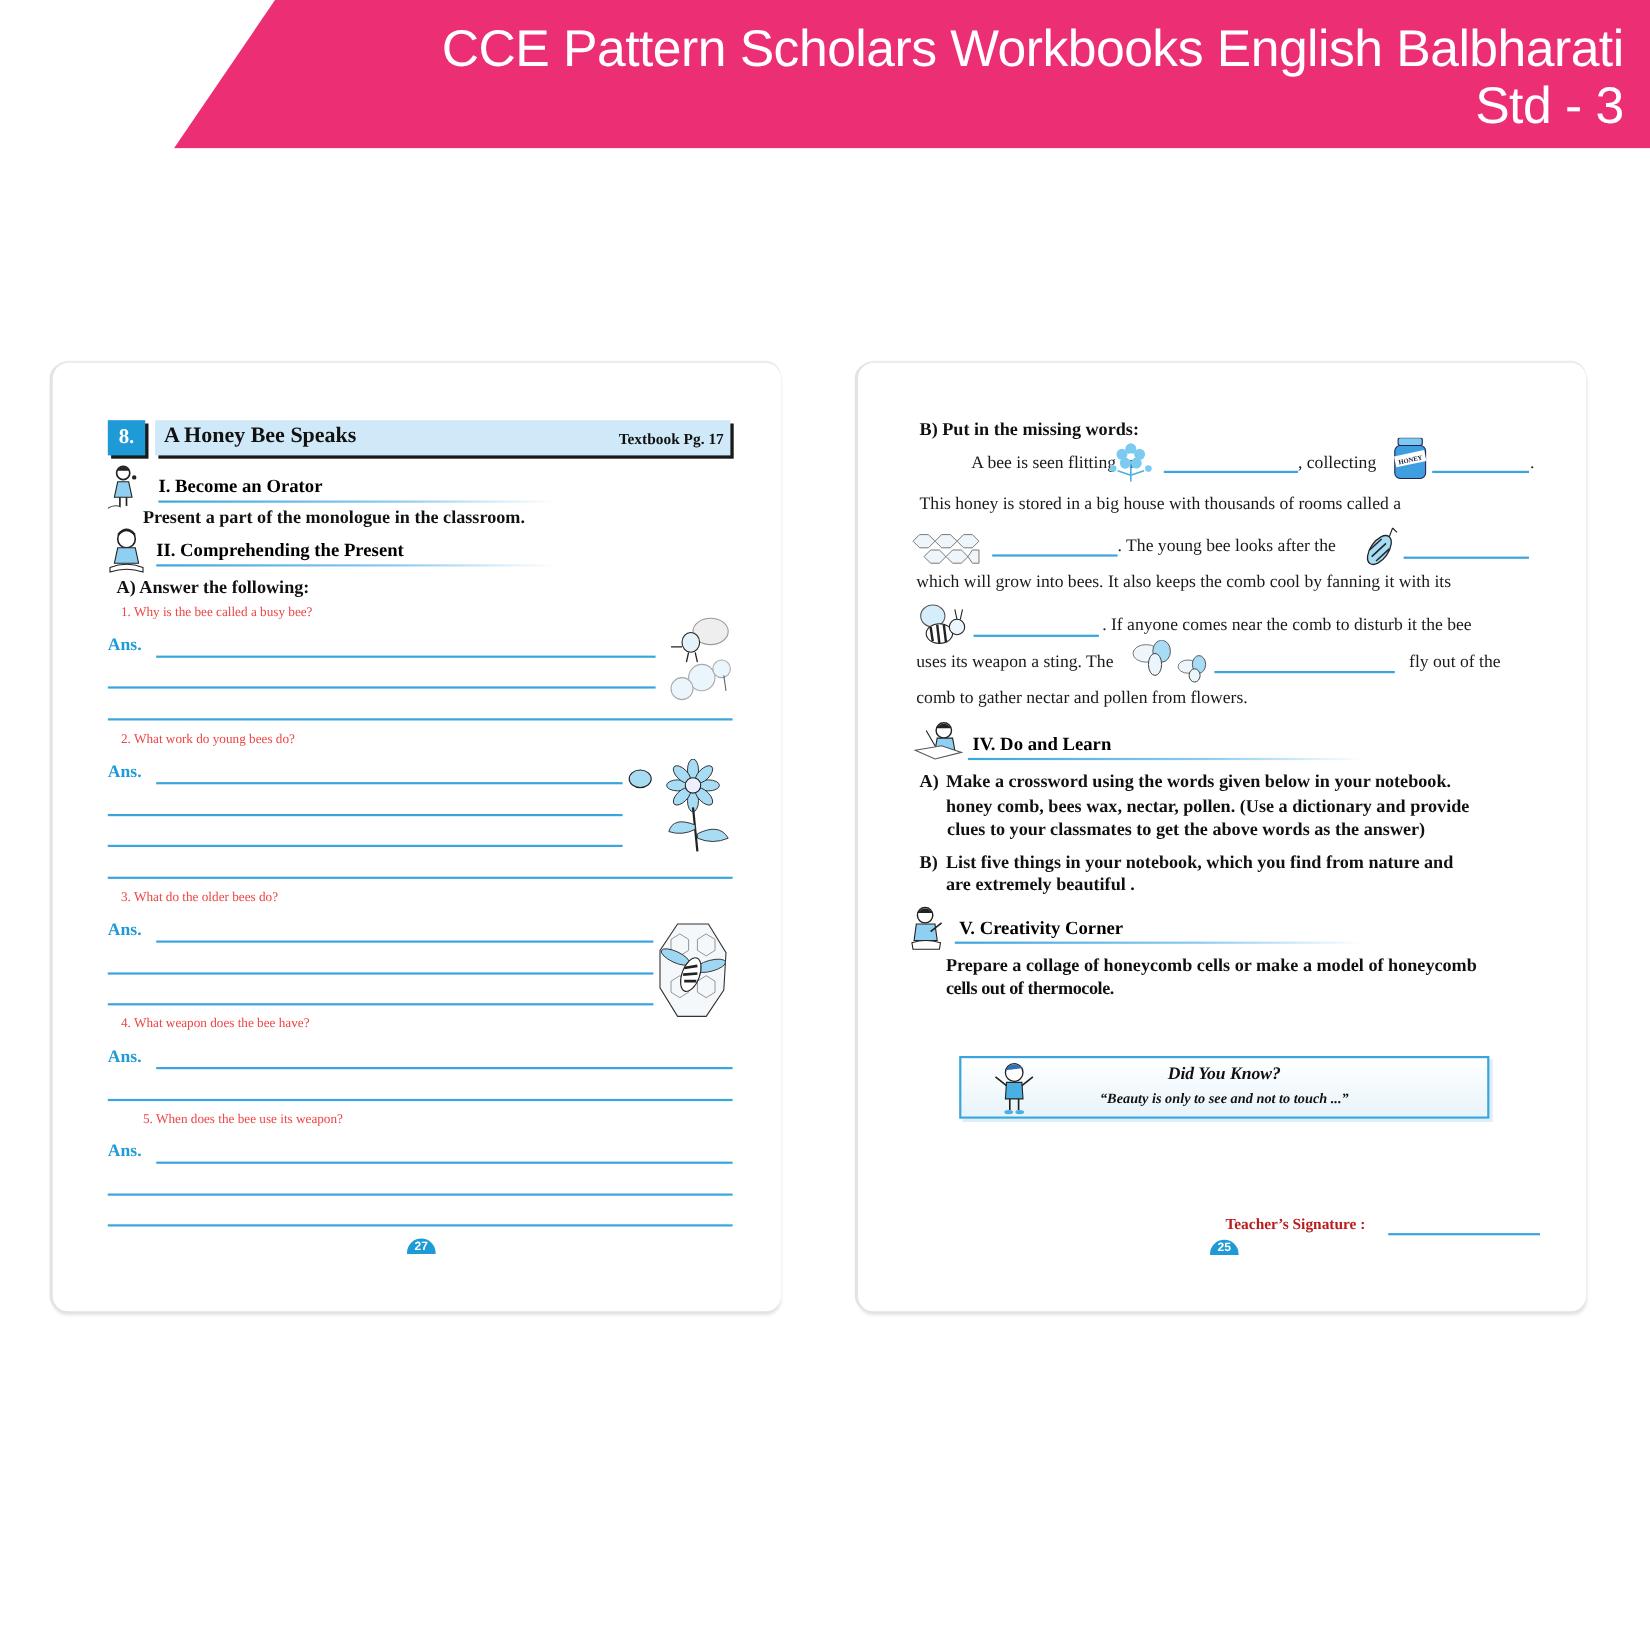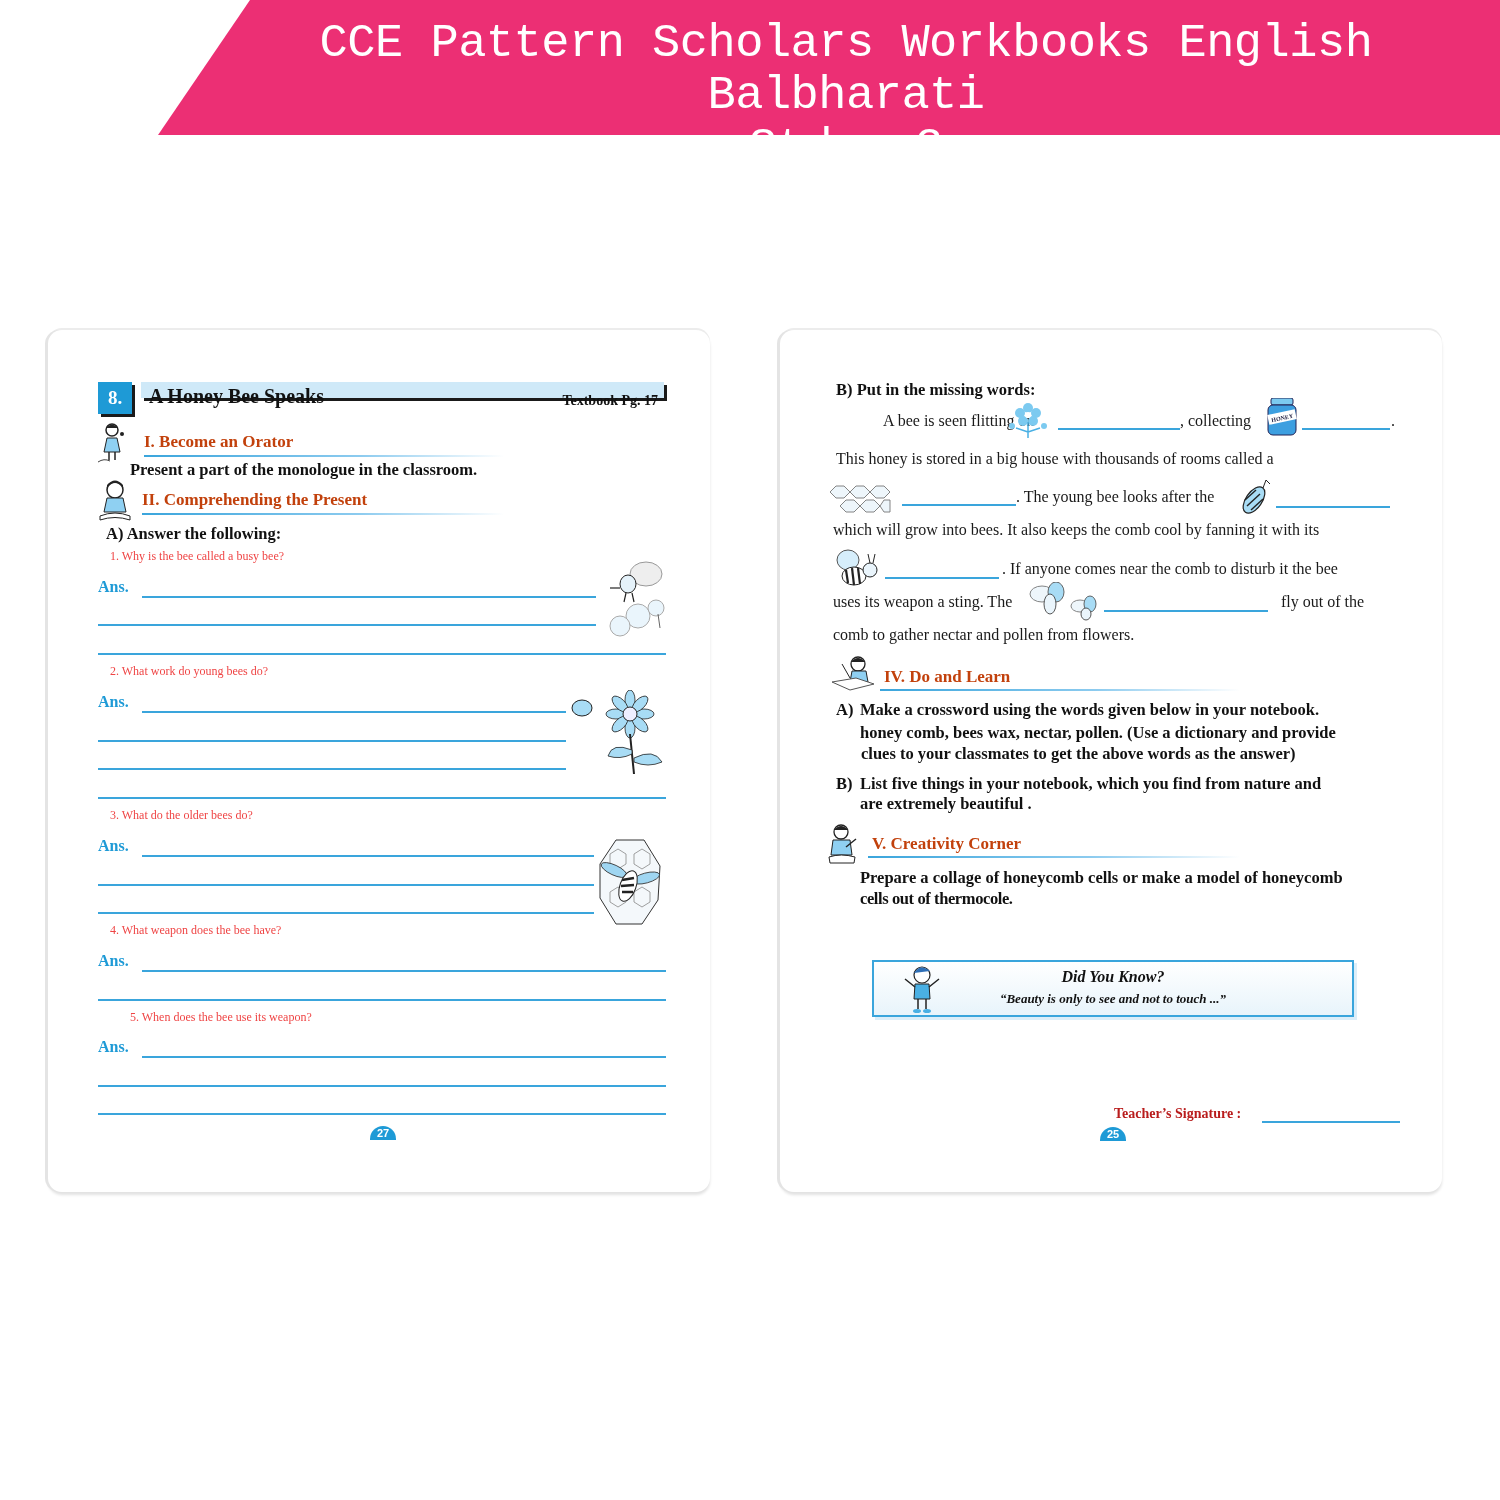--- a/index.html
+++ b/index.html
@@ -7,22 +7,22 @@
   body { position: relative; font-family: "Liberation Serif", serif; color: #1a1a1a; }
 
   
   .banner {
     position: absolute; left: 0; top: 0; width: 1500px; height: 135px;
     background: #ec2f74;
     clip-path: polygon(250px 0, 1500px 0, 1500px 135px, 158px 135px);
   }
   .banner-title {
     position: absolute; right: 24px; top: 18px; width: 1260px;
-    text-align: center; color: #ffffff;
-    font-family: Liberation Mono, monospace; font-weight: 400;
+    text-align: right; color: #ffffff;
+    font-family: Liberation Sans, sans-serif; font-weight: 400;
     font-size: 47px; line-height: 52px; letter-spacing: -0.5px;
   }
 
   
   .page {
     position: absolute; top: 330px; height: 862px; background: #fff;
     border-radius: 14px;
     box-shadow: -3px 0 0 0 #e4e4e4, 0 -2px 0 0 #ececec, 0 3px 3px 0 #e2e2e2;
   }
   .page.left { left: 48px; width: 662px; }
@@ -31,29 +31,29 @@
   .abs { position: absolute; }
 
   
   .ch-num {
     position: absolute; left: 50px; top: 52px; width: 34px; height: 32px;
     background: #1e9ad6; color: #fff; font-weight: bold; font-size: 19px;
     display: flex; align-items: center; justify-content: center;
     box-shadow: 3px 3px 0 #1a1a1a;
   }
   .ch-bar {
-    position: absolute; left: 93px; top: 52px; width: 523px; height: 16px;
+    position: absolute; left: 93px; top: 52px; width: 523px; height: 32px;
     background: #cfe9f8; box-shadow: 3px 3px 0 #1a1a1a;
   }
   .ch-title { position: absolute; left: 8px; top: 3px; font-size: 20px; font-weight: bold; color: #111; }
   .ch-ref { position: absolute; right: 6px; top: 11px; font-size: 14px; font-weight: bold; color: #111; }
 
   
   .sec-head {
-    position: absolute; color: #c2410c; font-weight: bold; font-size: 17px;
+    position: absolute; color: #000000; font-weight: bold; font-size: 17px;
     padding-bottom: 3px;
   }
   .sec-line {
     position: absolute; height: 2px;
     background: linear-gradient(to right, #3aa5dc 0%, #8ccbef 60%, rgba(200,230,250,0) 100%);
   }
 
   .bold-text { position: absolute; font-weight: bold; font-size: 16.5px; color: #111; }
   .q-text { position: absolute; font-size: 12px; color: #ef4444; }
   .ans-label { position: absolute; color: #1e9ad6; font-weight: bold; font-size: 16px; }

